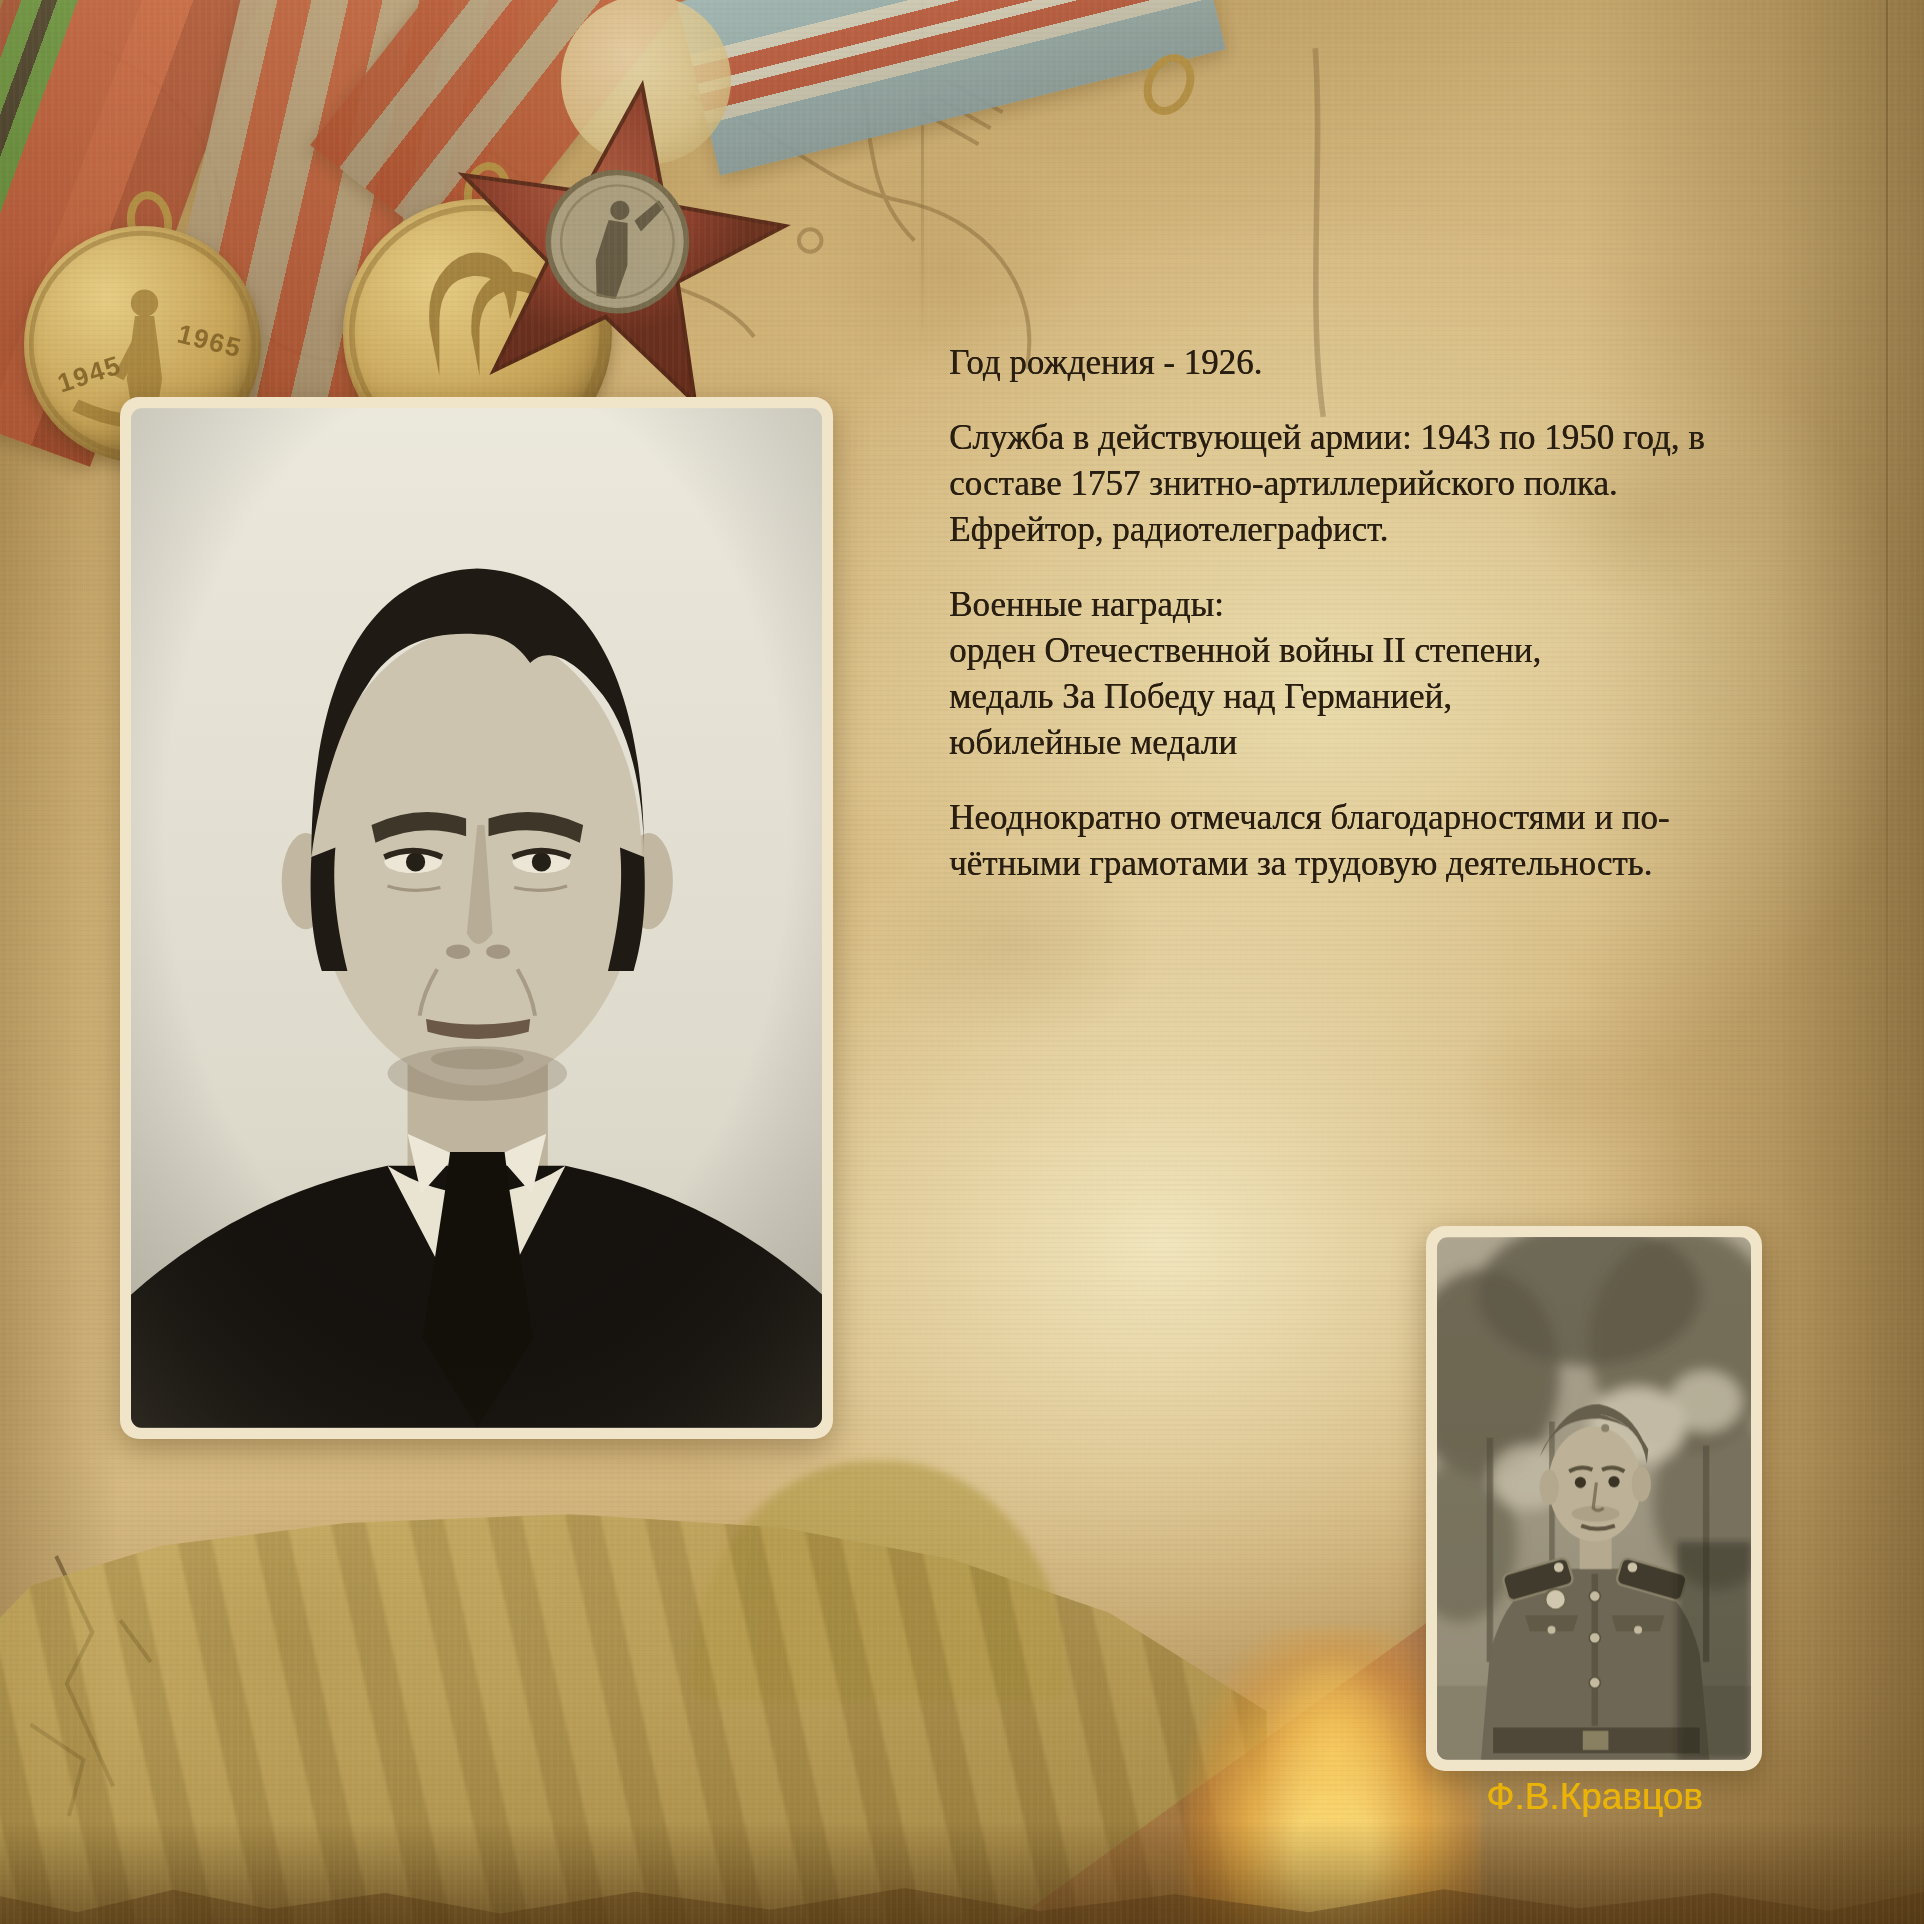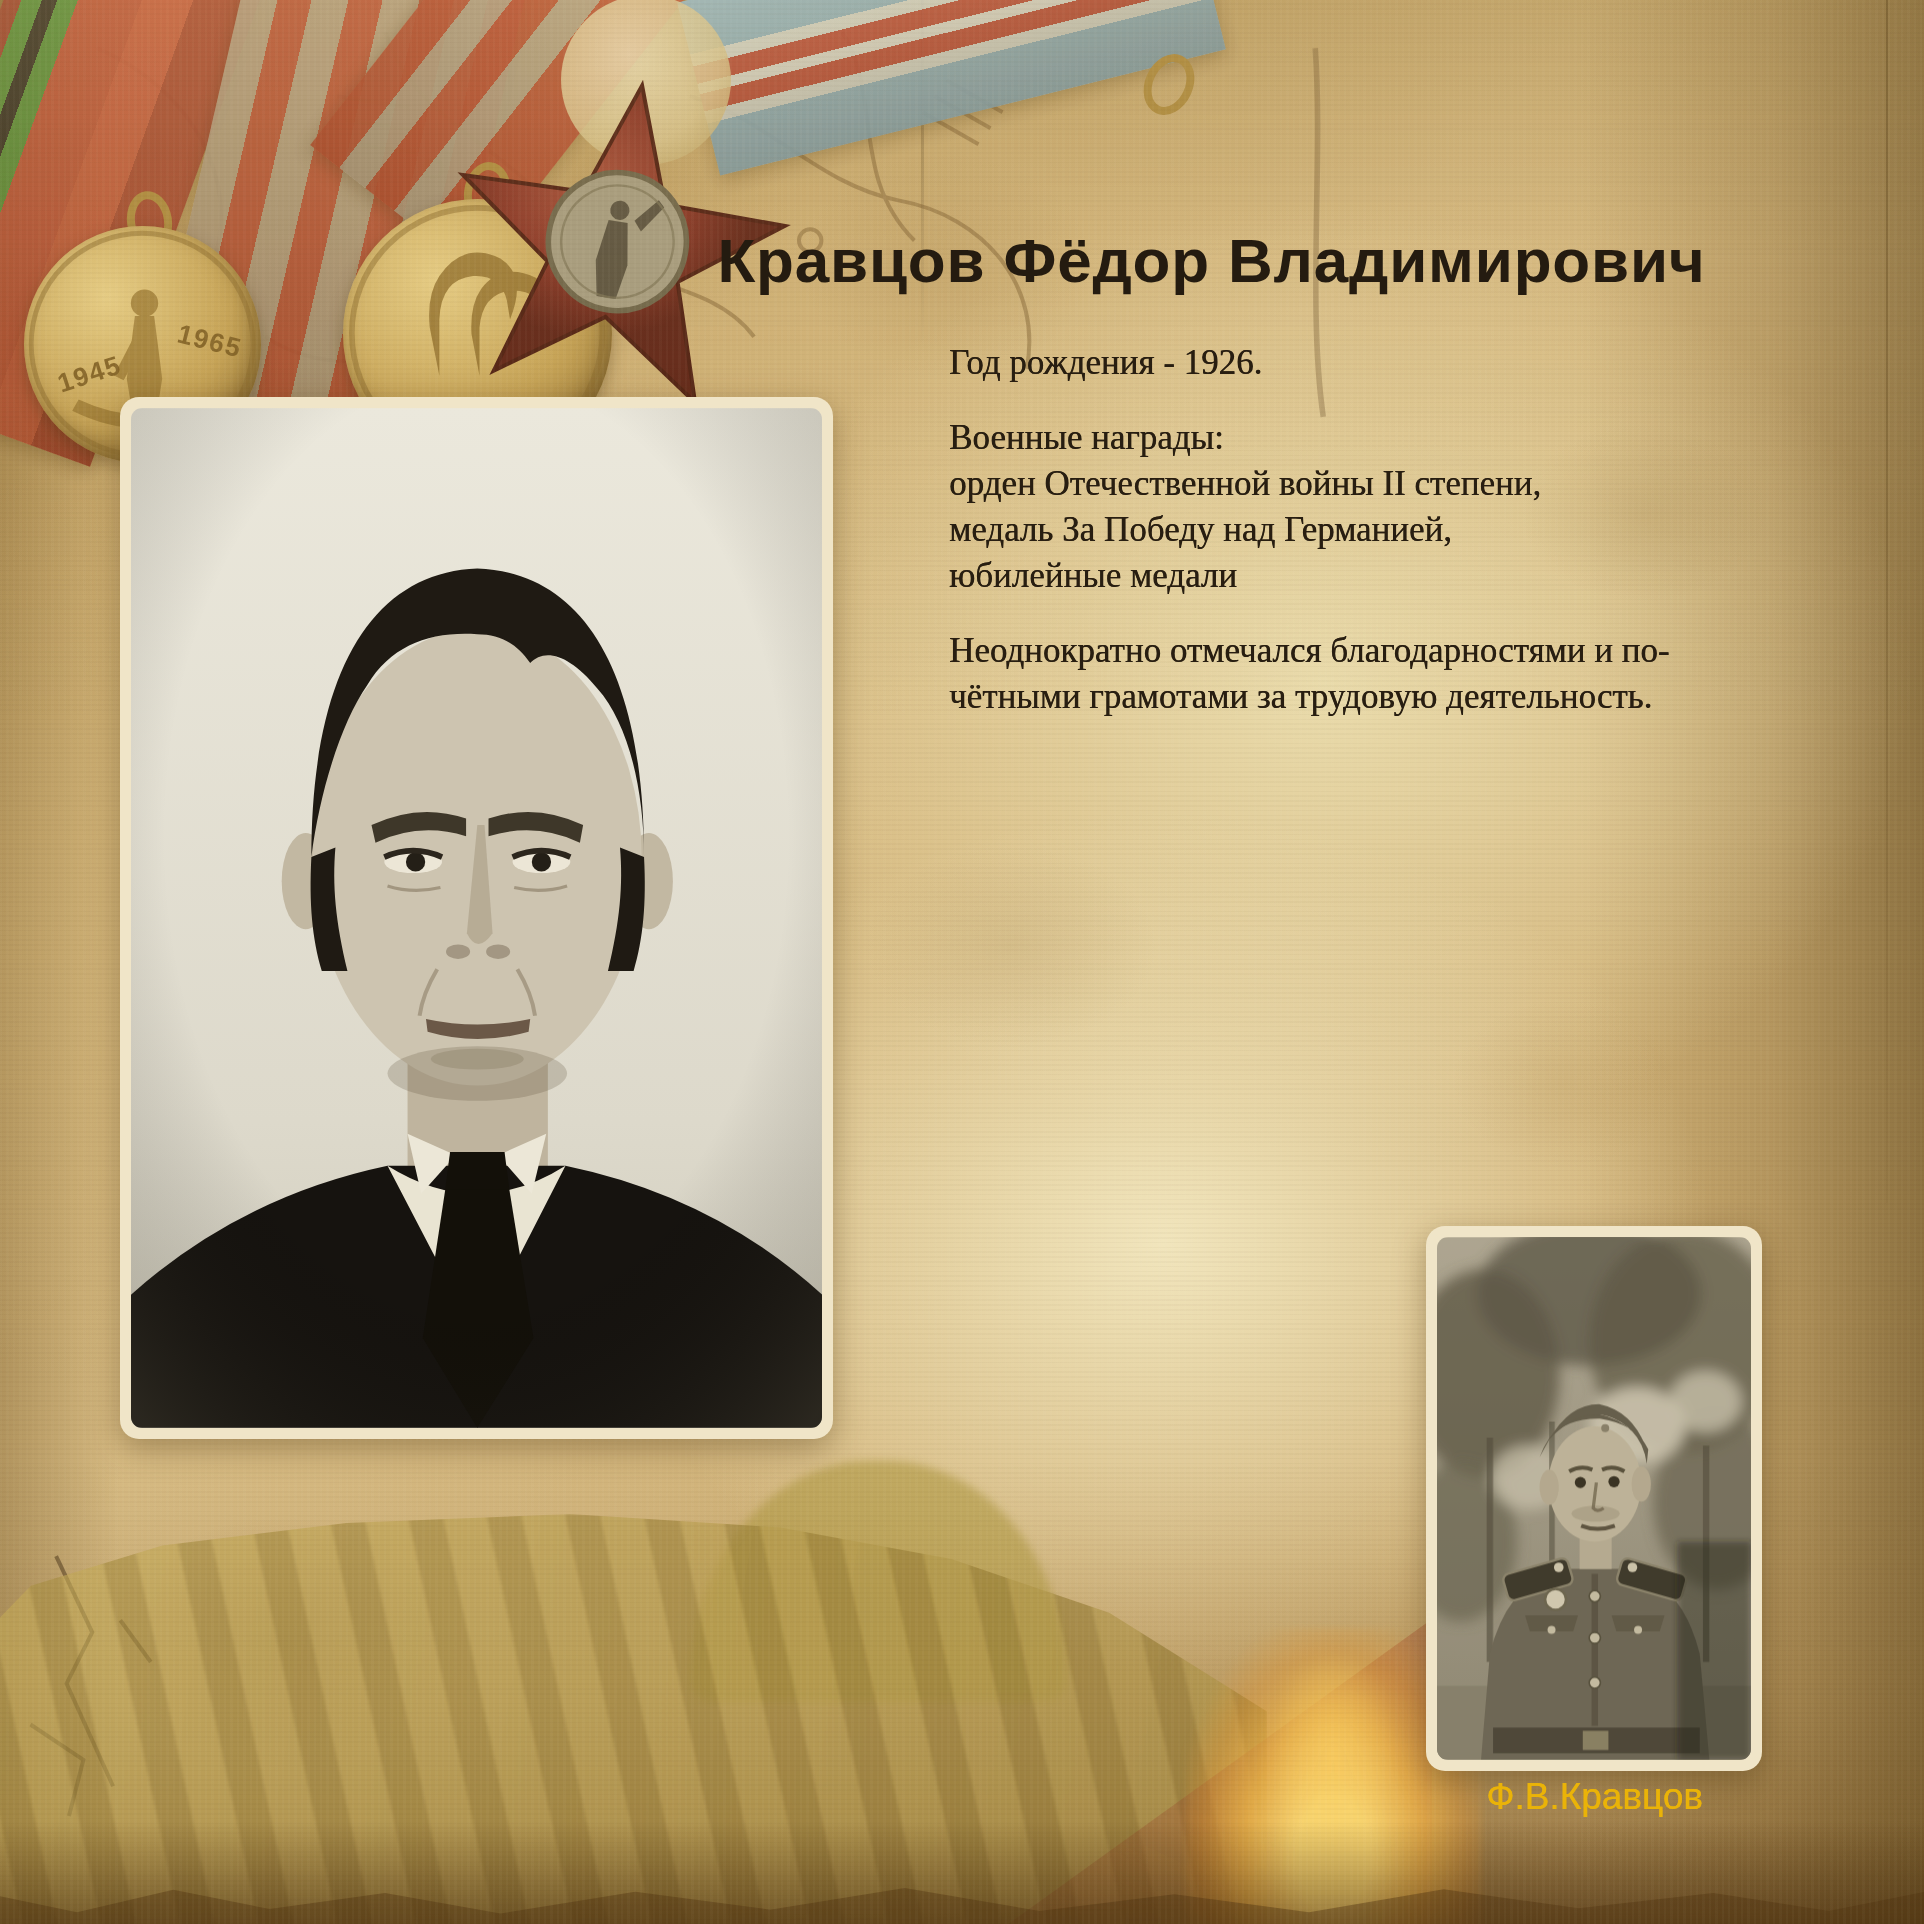--- a/index.html
+++ b/index.html
@@ -199,24 +199,26 @@
   <div class="grain"></div>
 
   <div class="bottom-art">
     <div class="hump"></div>
     <div class="banner"></div>
     <div class="redtri"></div>
     <div class="flame"></div>
     <div class="fringe"></div>
   </div>
 
-  <h1 class="title">Кравцов Фёдор Владимирович</h1>
 
   <div class="bio">
     <p>Год рождения - 1926.</p>
+    <p>Служба в действующей армии: 1943 по 1950 год, в
+составе 1757 знитно-артиллерийского полка.
+Ефрейтор, радиотелеграфист.</p>
     <p>Военные награды:
 орден Отечественной войны II степени,
 медаль За Победу над Германией,
 юбилейные медали</p>
     <p>Неоднократно отмечался благодарностями и по-
 чётными грамотами за трудовую деятельность.</p>
   </div>
 
   <figure class="photo-frame photo-main" style="margin:0;">
     <svg width="691" height="1020" viewBox="0 0 862 1272">

